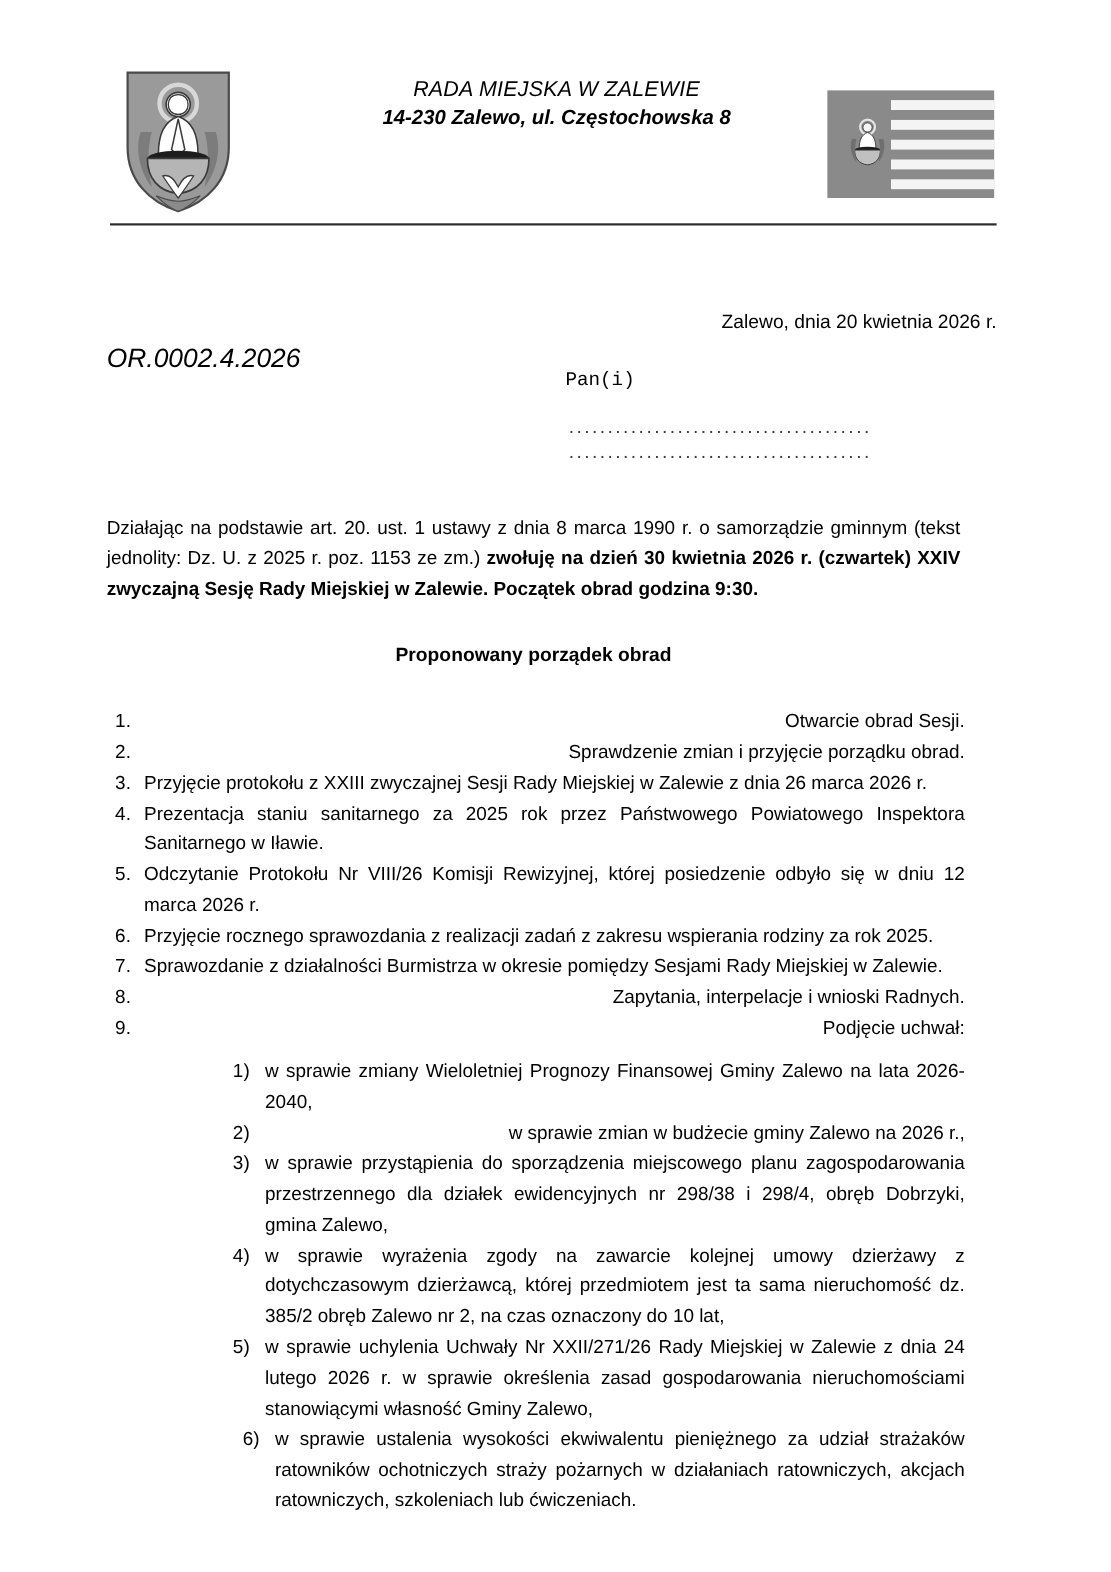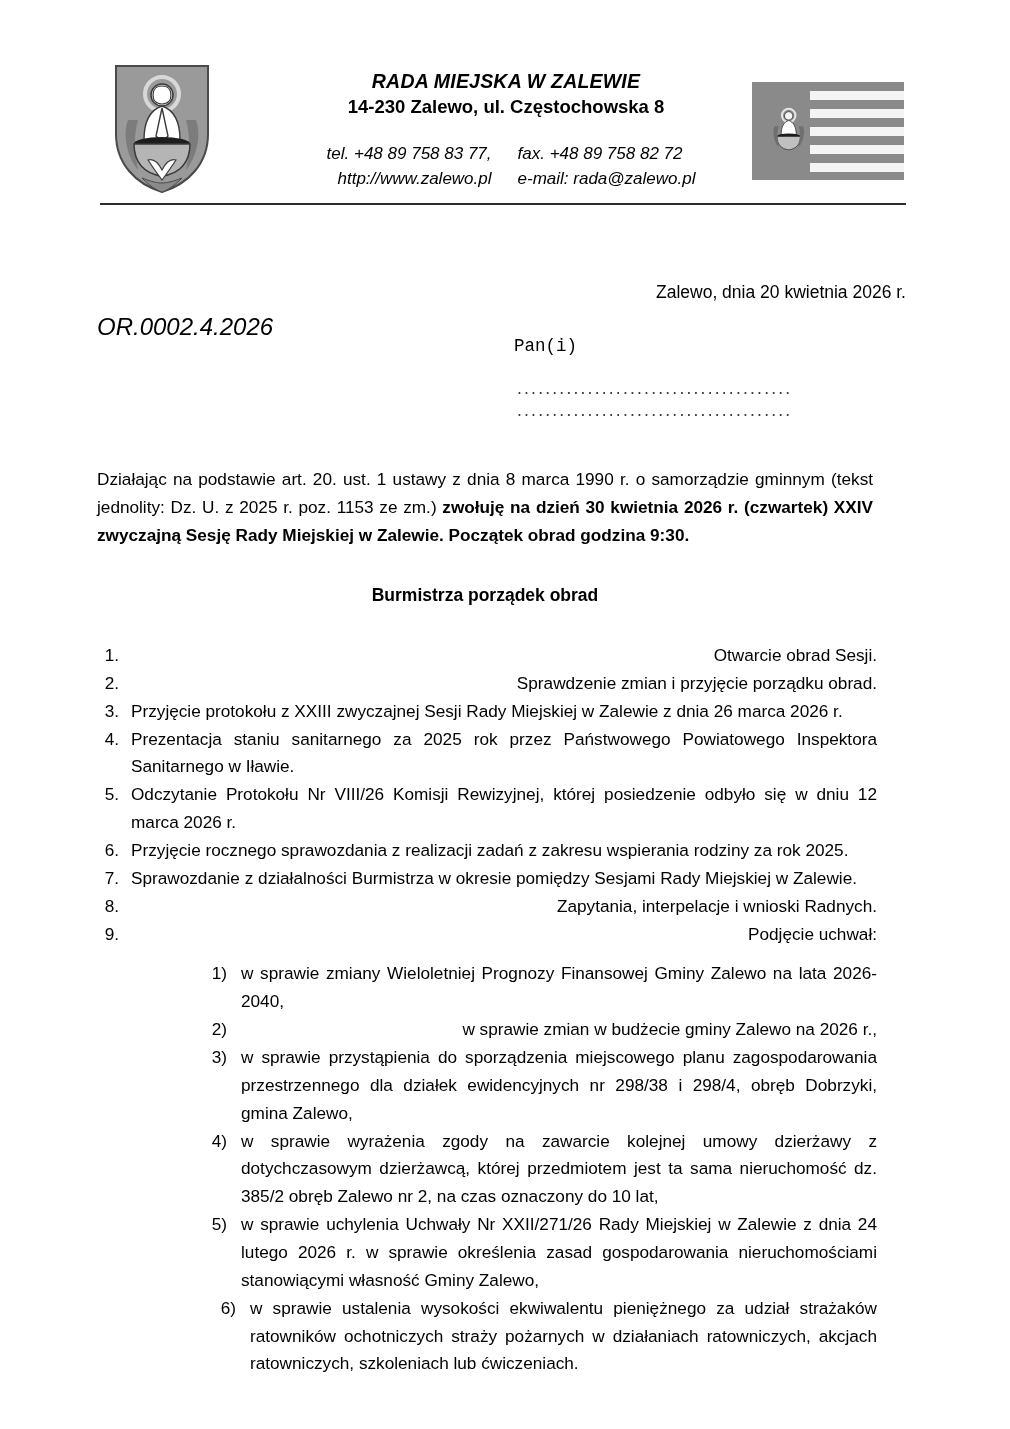--- a/index.html
+++ b/index.html
@@ -43,28 +43,29 @@
   }
   .org-block {
     position: absolute;
     left: 178px;
     top: 8px;
     width: 460px;
     text-align: center;
   }
   .org-name {
     font-size: 19.5px;
-    font-weight: bold;
+    font-weight: normal;
     font-style: italic;
     letter-spacing: 0.2px;
     line-height: 1.35;
   }
   .org-addr {
     font-size: 18.5px;
     font-weight: bold;
+    font-style: italic;
     line-height: 1.35;
     margin-top: 1px;
   }
   .contact-block {
     position: absolute;
     left: 178px;
     top: 82px;
     width: 470px;
     display: flex;
     justify-content: center;
@@ -209,30 +210,20 @@
       <path d="M26 82 C26 100 36 112 54 114 C72 112 82 100 82 82 Z" fill="#b5b5b5" stroke="#3a3a3a" stroke-width="1.5"></path>
       <path d="M40 98 C46 96 50 100 54 108 C58 100 62 96 68 98 C64 104 60 110 54 118 C48 110 44 104 40 98 Z" fill="#ffffff" stroke="#3a3a3a" stroke-width="1.2"></path>
       <path d="M34 116 C42 124 48 128 54 130 C60 128 66 124 74 116 C64 120 58 121 54 121 C50 121 44 120 34 116 Z" fill="#8a8a8a" stroke="#4a4a4a" stroke-width="1"></path>
     </svg>
 
     <div class="org-block">
       <div class="org-name">RADA MIEJSKA W ZALEWIE</div>
       <div class="org-addr">14-230 Zalewo, ul. Częstochowska 8</div>
     </div>
 
-    <div class="contact-block">
-      <div class="contact-col-left">
-        <div>tel. +48 89 758 83 77,</div>
-        <div>http://www.zalewo.pl</div>
-      </div>
-      <div class="contact-col-right">
-        <div>fax. +48 89 758 82 72</div>
-        <div>e-mail: rada@zalewo.pl</div>
-      </div>
-    </div>
 
     <svg class="flag" viewBox="0 0 152 98">
       <rect x="0" y="0" width="152" height="98" fill="#8a8a8a"></rect>
       <g fill="#f4f4f4">
         <rect x="58" y="9" width="94" height="9"></rect>
         <rect x="58" y="27" width="94" height="9"></rect>
         <rect x="58" y="45" width="94" height="9"></rect>
         <rect x="58" y="63" width="94" height="9"></rect>
         <rect x="58" y="81" width="94" height="9"></rect>
       </g>
@@ -253,21 +244,21 @@
   <div class="date-line">Zalewo, dnia 20 kwietnia 2026 r.</div>
   <div class="ref-no">OR.0002.4.2026</div>
   <div class="addressee">Pan(i)</div>
   <div class="dots dots-1">.......................................</div>
   <div class="dots dots-2">.......................................</div>
 
   <div class="intro">
     <span>Działając na podstawie art. 20. ust. 1 ustawy z dnia 8 marca 1990 r. o samorządzie gminnym (tekst jednolity: Dz. U. z 2025 r. poz. 1153 ze zm.) </span><b>zwołuję na dzień 30 kwietnia 2026 r. (czwartek) XXIV zwyczajną Sesję Rady Miejskiej w Zalewie. Początek obrad godzina 9:30.</b>
   </div>
 
-  <div class="agenda-title">Burmistrza porządek obrad</div>
+  <div class="agenda-title">Proponowany porządek obrad</div>
 
   <div class="agenda">
 
     <div class="a-item">
       <div class="a-num">1.</div>
       <div class="a-text nojust">Otwarcie obrad Sesji.</div>
     </div>
     <div class="a-item">
       <div class="a-num">2.</div>
       <div class="a-text nojust">Sprawdzenie zmian i przyjęcie porządku obrad.</div>

